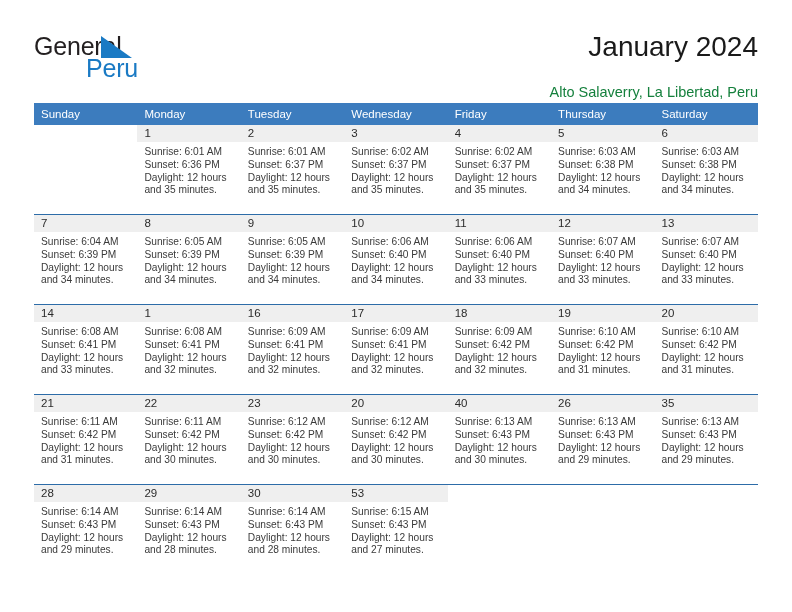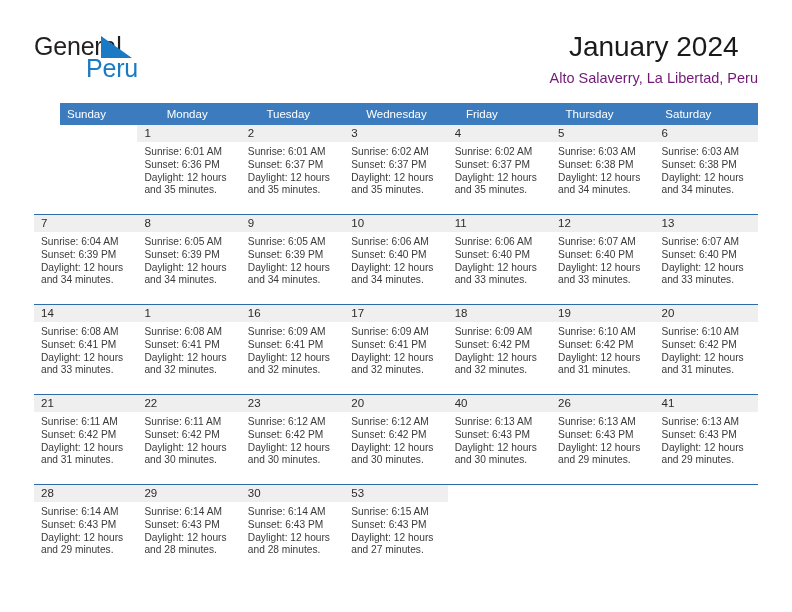--- a/index.html
+++ b/index.html
@@ -62,51 +62,50 @@
     font-size: 25px;
     letter-spacing: -0.2px;
     color: #1a7ac4;
     font-family: "Liberation Sans", sans-serif;
   }
 
   .title-block {
     position: absolute;
     right: 0;
     top: 0;
-    text-align: center;
+    text-align: right;
   }
 
   .month-title {
     font-size: 28px;
     color: #1a1a1a;
     line-height: 38px;
     white-space: nowrap;
   }
 
   .location {
     font-size: 14.5px;
-    color: #701a75;
+    color: #15803d;
     line-height: 22px;
     white-space: nowrap;
-    margin-top: 1px;
+    margin-top: 15px;
   }
 
   
   .calendar {
     position: absolute;
     left: 34px;
     top: 103px;
     width: 724px;
   }
 
   .weekday-row {
     display: flex;
     background: #3c7cbe;
     height: 22px;
-    margin-left: 26px;
   }
 
   .weekday {
     flex: 1 1 0;
     color: #ffffff;
     font-size: 11.5px;
     line-height: 22px;
     padding-left: 7px;
     white-space: nowrap;
     overflow: hidden;
@@ -438,21 +437,21 @@
             <div class="day-cell">
               <div class="daynum-strip">26</div>
               <div class="day-body">
                 <div class="day-line">Sunrise: 6:13 AM</div>
                 <div class="day-line">Sunset: 6:43 PM</div>
                 <div class="day-line">Daylight: 12 hours</div>
                 <div class="day-line">and 29 minutes.</div>
               </div>
             </div>
             <div class="day-cell">
-              <div class="daynum-strip">41</div>
+              <div class="daynum-strip">35</div>
               <div class="day-body">
                 <div class="day-line">Sunrise: 6:13 AM</div>
                 <div class="day-line">Sunset: 6:43 PM</div>
                 <div class="day-line">Daylight: 12 hours</div>
                 <div class="day-line">and 29 minutes.</div>
               </div>
             </div>
           </div>
         </div>
         <div class="week">

